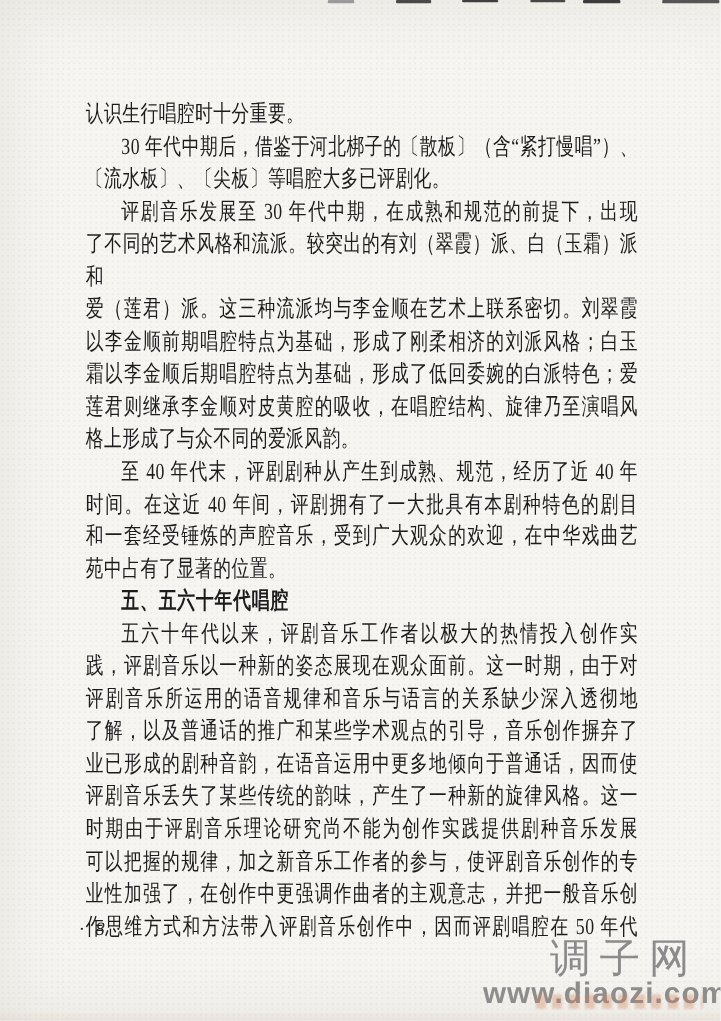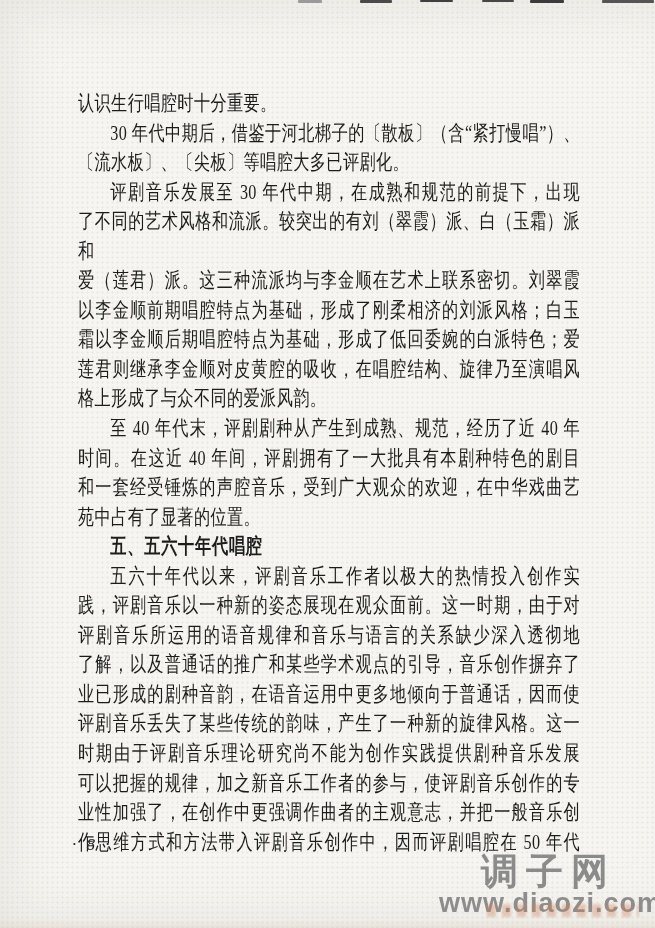--- a/index.html
+++ b/index.html
@@ -35,23 +35,23 @@
   .j{white-space:normal;text-align:justify;text-align-last:justify;}
   .ind{text-indent:42px;}
   .heading{font-weight:bold;letter-spacing:1px;}
   
   .page-number{
     position:absolute;left:72px;top:835px;
     font-style:italic;font-size:17px;letter-spacing:3px;color:#242424;
   }
   
   .wm-name{
-    position:absolute;left:481px;top:847px;
+    position:absolute;left:500px;top:847px;
     font-family:"Liberation Sans","DejaVu Sans",sans-serif;
-    font-weight:bold;font-size:37px;letter-spacing:8px;
+    font-weight:normal;font-size:37px;letter-spacing:8px;
     color:#8b8b8b;white-space:nowrap;
   }
   .wm-url{
     position:absolute;left:439px;top:888px;
     font-family:"Liberation Sans","DejaVu Sans",sans-serif;
     font-weight:bold;font-size:27px;letter-spacing:1px;
     color:#8d8d8d;white-space:nowrap;
   }
   .wm-ghost{
     position:absolute;left:487px;top:904px;width:152px;height:13px;

